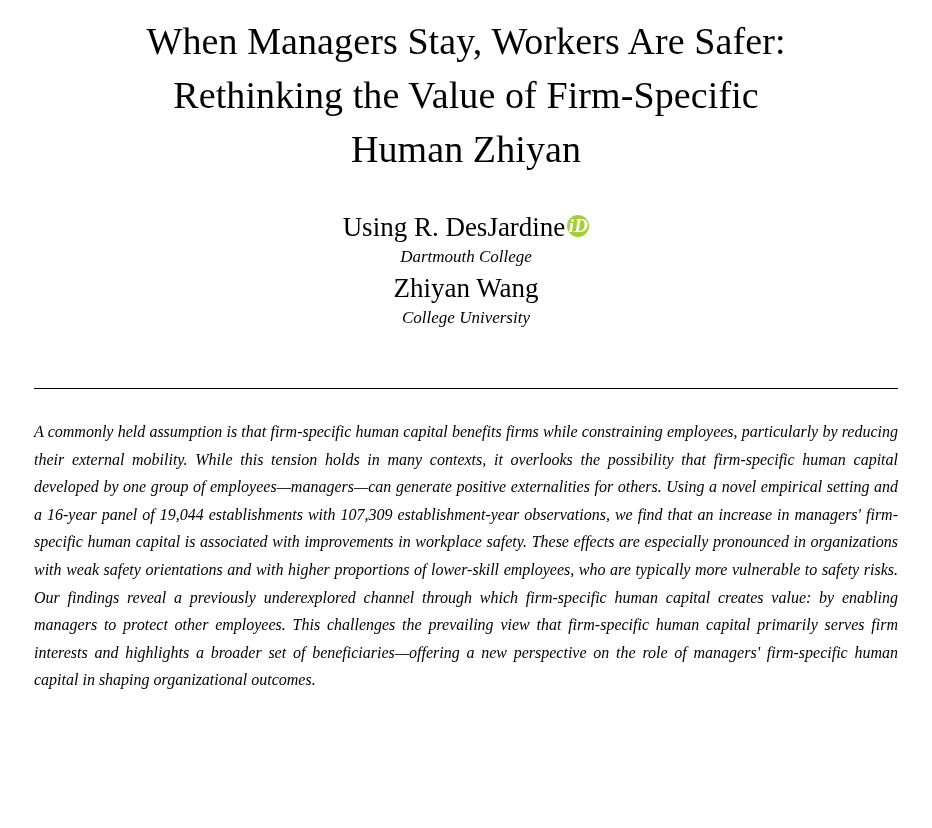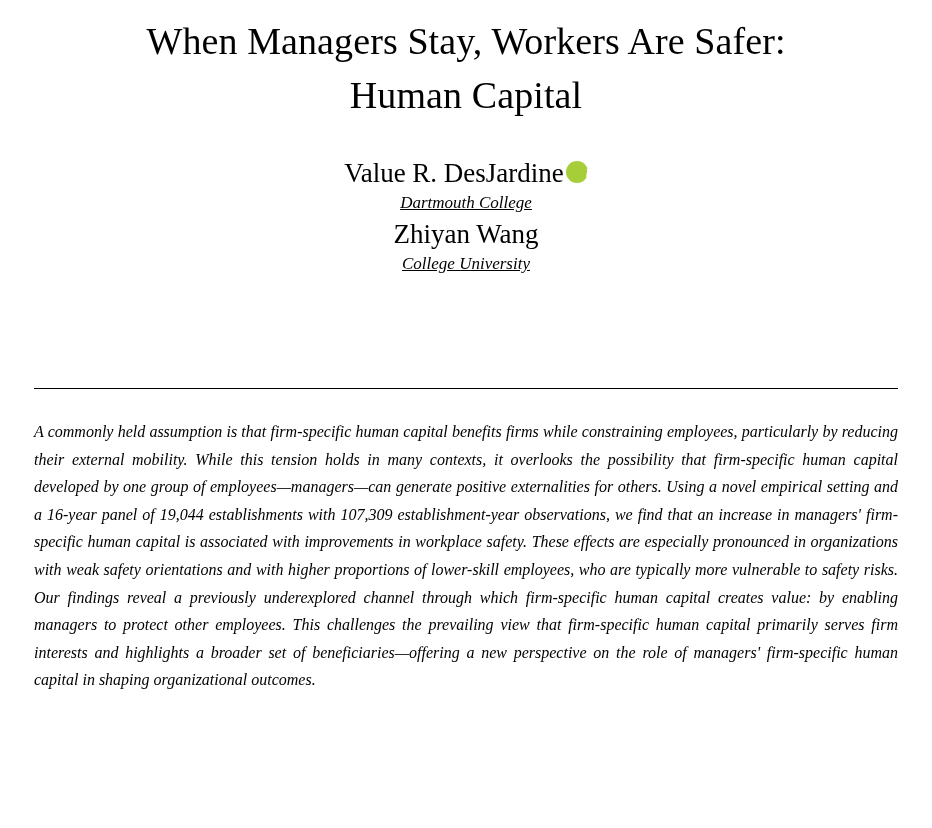--- a/index.html
+++ b/index.html
@@ -61,32 +61,30 @@
   .orcid-icon .orcid-text {
     position: absolute;
     top: 0;
     left: 0;
     width: 22px;
     height: 22px;
     line-height: 22px;
     text-align: center;
     color: #ffffff;
     font-family: "Liberation Serif", serif;
-    font-size: 16px;
+    font-size: 19px;
     font-weight: bold;
     font-style: italic;
-    margin-left: 17px;
   }
   .affiliation {
     font-size: 17px;
     line-height: 24px;
     font-style: italic;
     font-family: "Liberation Serif", serif;
     margin-top: 1px;
-    text-decoration: underline;
   }
   .author-block.second {
   }
   .rule {
     border: 0;
     border-top: 1.4px solid #000000;
     margin: 0;
     position: absolute;
     left: 34px;
     right: 34px;
@@ -105,28 +103,29 @@
     font-family: "Liberation Serif", serif;
   }
 </style>
 </head>
 <body>
 
 <div class="page">
 
   <h1 class="title">
     <span class="line">When Managers Stay, Workers Are Safer:</span>
-    <span class="line">Human Capital</span>
+    <span class="line">Rethinking the Value of Firm-Specific</span>
+    <span class="line">Human Zhiyan</span>
   </h1>
 
   <div class="authors">
 
     <div class="author-block first">
       <div>
-        <span class="author-name">Value R. DesJardine</span><a class="orcid-icon"><span class="orcid-text">iD</span></a>
+        <span class="author-name">Using R. DesJardine</span><a class="orcid-icon"><span class="orcid-text">iD</span></a>
       </div>
       <div class="affiliation">Dartmouth College</div>
     </div>
 
     <div class="author-block second">
       <div>
         <span class="author-name">Zhiyan Wang</span>
       </div>
       <div class="affiliation">College University</div>
     </div>

